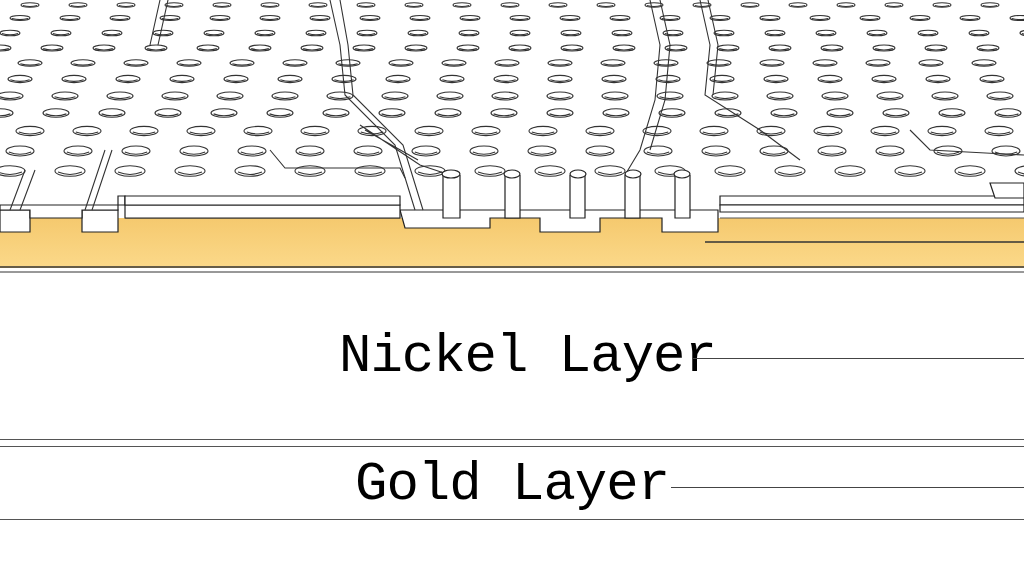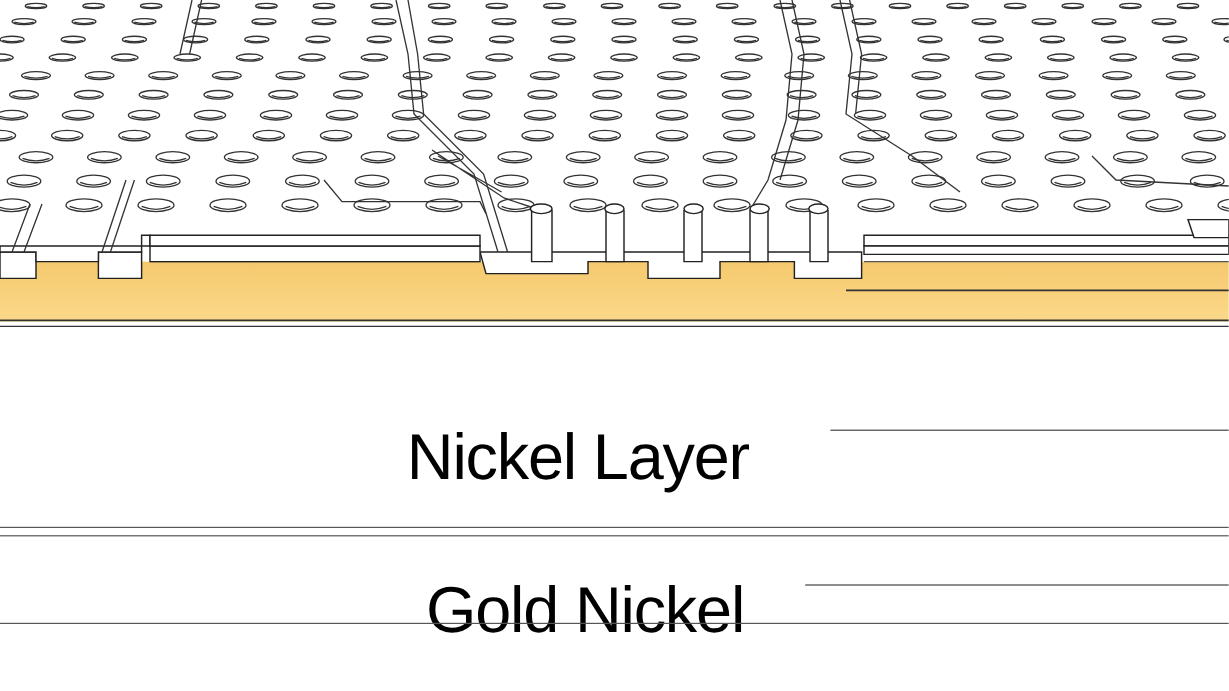--- a/index.html
+++ b/index.html
@@ -1,18 +1,18 @@
 <!DOCTYPE html>
 <html><head>
 <meta charset="utf-8">
 <style>
   html, body { margin:0; padding:0; background:#ffffff; }
   body { width:1024px; height:576px; position:relative; overflow:hidden; font-family:"Liberation Sans", sans-serif; }
   #board { position:absolute; left:0; top:0; width:1024px; height:280px; }
-  .label { position:absolute; color:#000; font-family:Liberation Sans, sans-serif; font-size:54px; line-height:1; letter-spacing:-1px; white-space:nowrap;margin-top:24px; }
+  .label { position:absolute; color:#000; font-family:Liberation Mono, monospace; font-size:54px; line-height:1; letter-spacing:-1px; white-space:nowrap; }
   .leader { position:absolute; height:0; border-top:1.5px solid #444; }
   .rule { position:absolute; left:0; width:1024px; height:0; border-top:1.5px solid #555; }
 </style>
 </head>
 <body>
 
 <svg id="board" viewBox="0 0 1024 280" xmlns="http://www.w3.org/2000/svg">
   <defs>
     <linearGradient id="goldg" x1="0" y1="0" x2="0" y2="1">
       <stop offset="0" stop-color="#f5c96e"></stop>
@@ -502,16 +502,16 @@
     <ellipse cx="682" cy="174" rx="8" ry="4"></ellipse>
   </g>
 </svg>
 
 <div class="label" style="left:339px; top:330px;">Nickel Layer</div>
 <div class="leader" style="left:692px; top:358px; width:332px;"></div>
 
 <div class="rule" style="top:439px;"></div>
 <div class="rule" style="top:446px;"></div>
 
-<div class="label" style="left:355px; top:458px;">Gold Nickel</div>
+<div class="label" style="left:355px; top:458px;">Gold Layer</div>
 <div class="leader" style="left:671px; top:487px; width:353px;"></div>
 
 <div class="rule" style="top:519px;"></div>
 
 </body></html>

